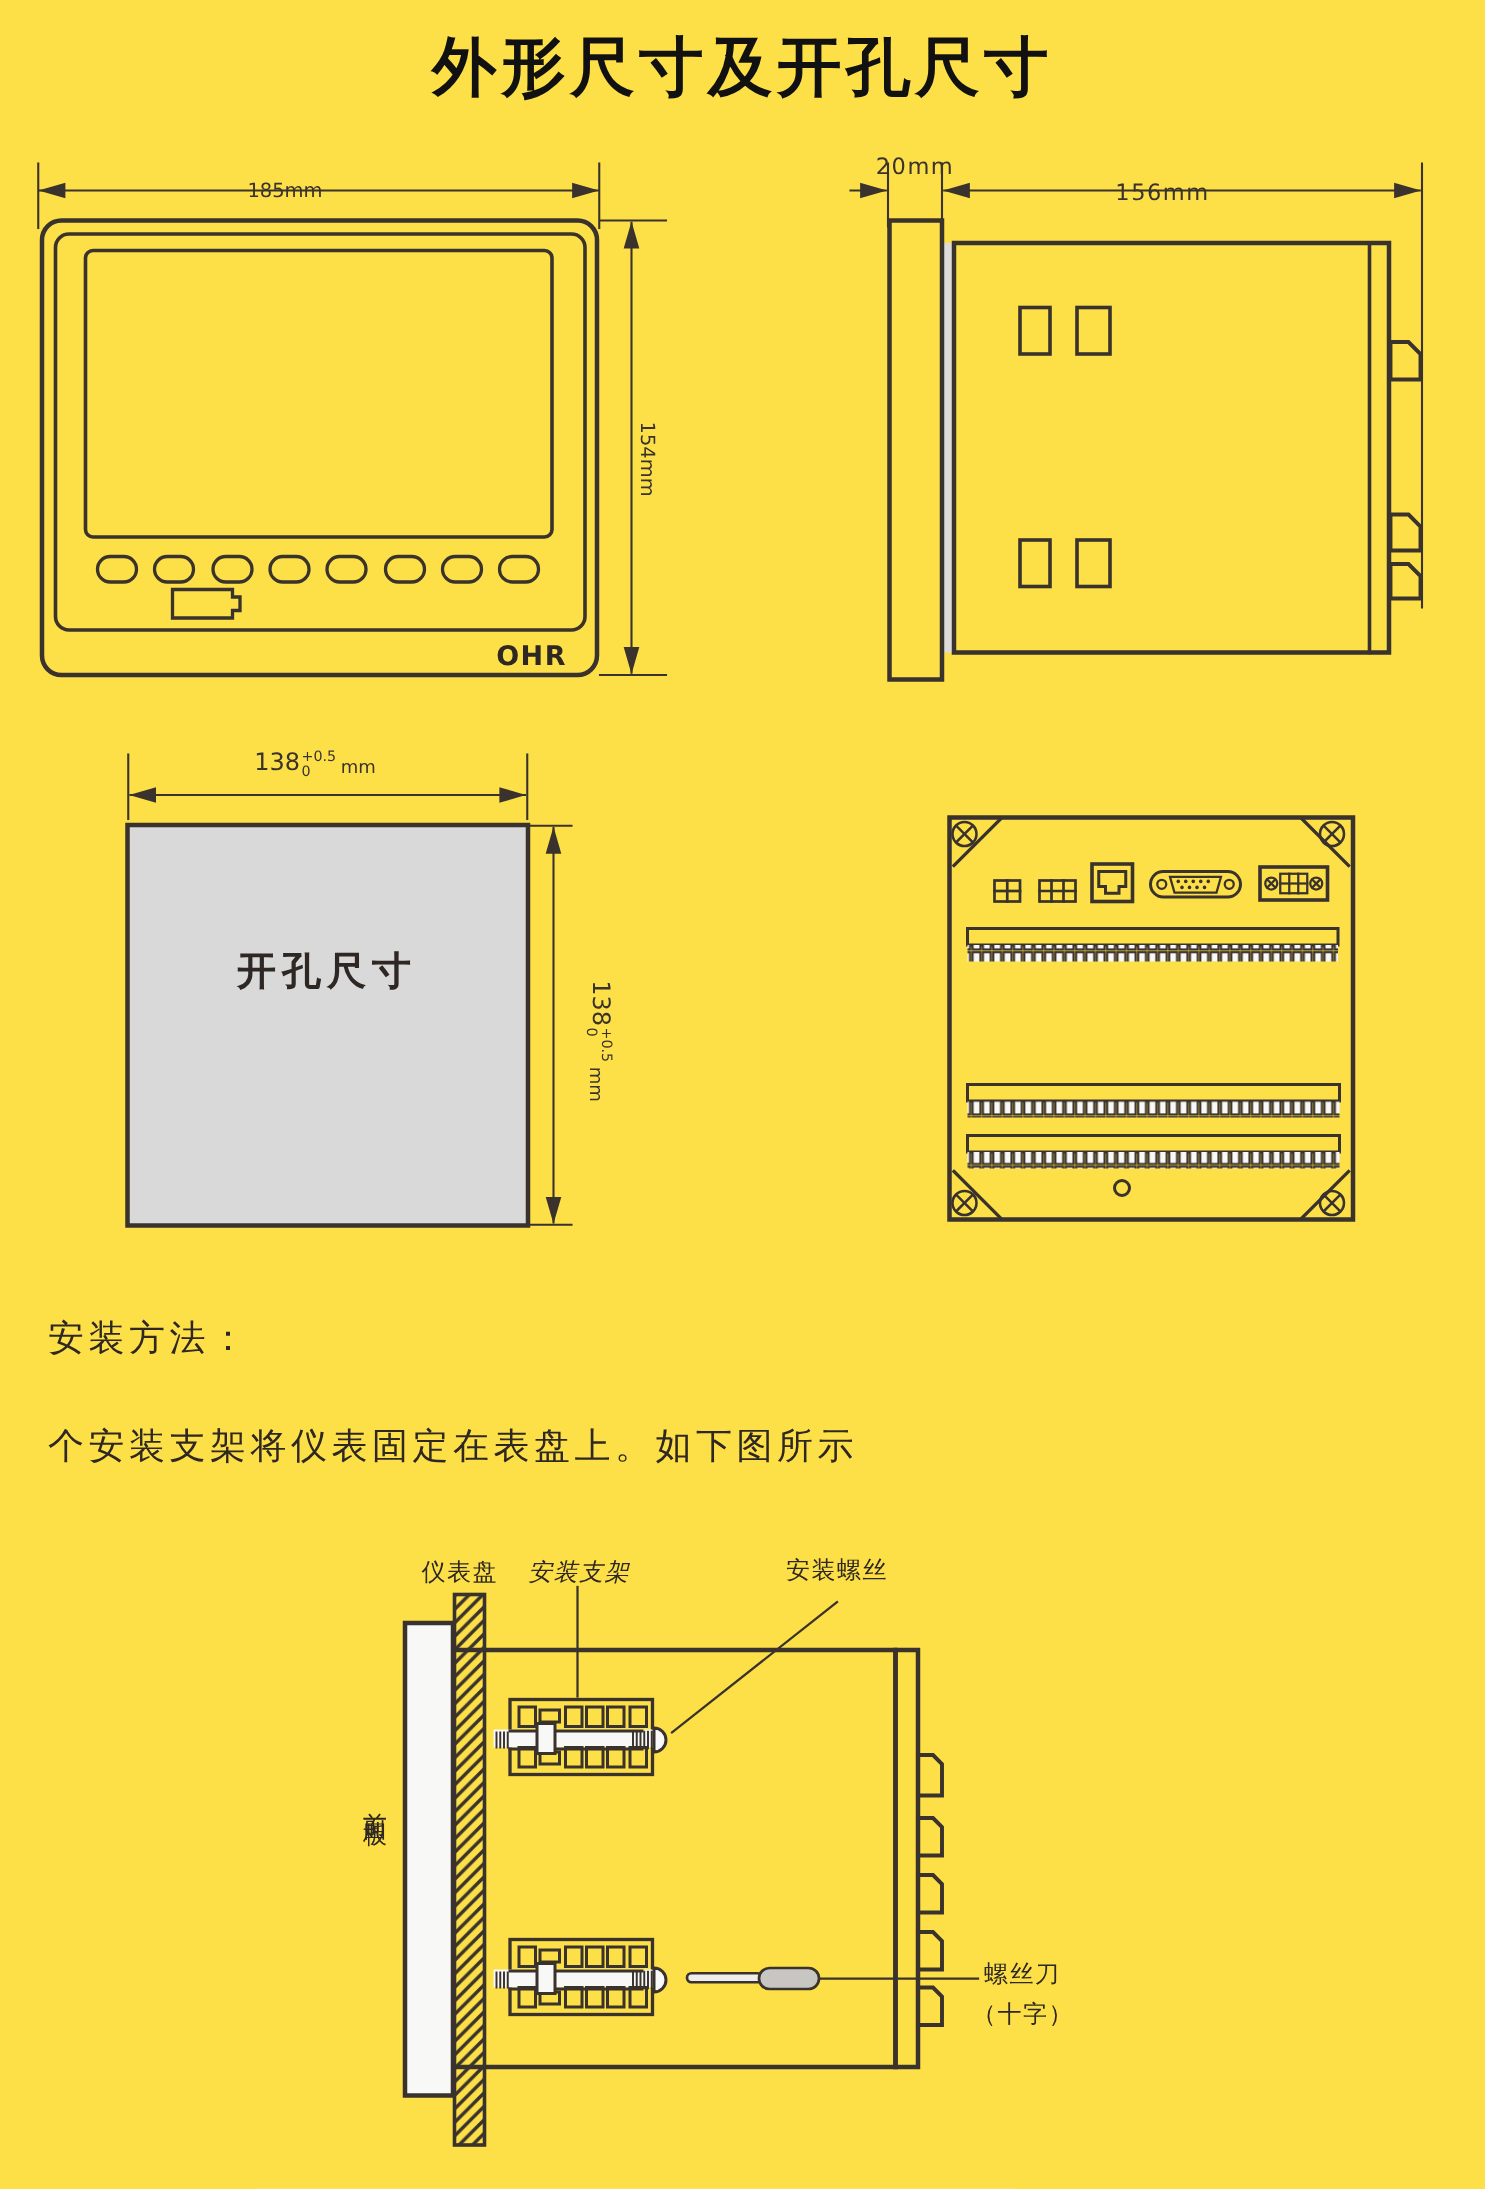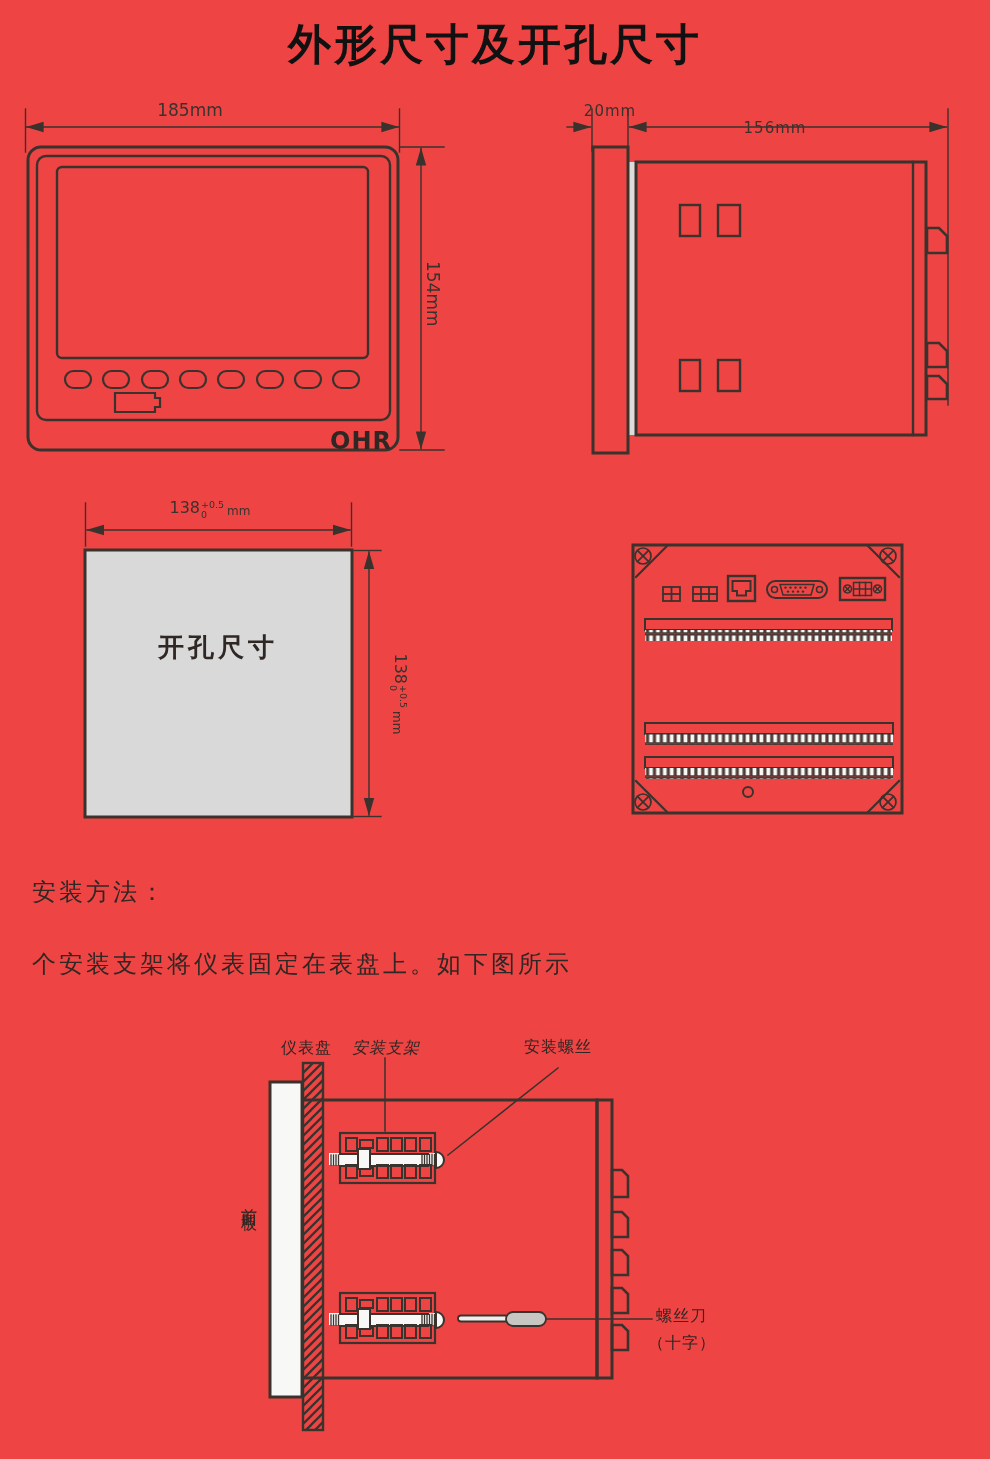--- a/index.html
+++ b/index.html
@@ -1,28 +1,28 @@
 <!DOCTYPE html>
 <html><head>
 <meta charset="utf-8">
 <style>
   html,body{margin:0;padding:0;}
   body{background:#e9e9e9;font-family:"Liberation Sans","DejaVu Sans",sans-serif;}
-  #page{position:relative;width:990px;height:1459px;background:#ef4444;overflow:hidden;
+  #page{position:relative;width:990px;height:1459px;background:#fde047;overflow:hidden;
         color:#3a322d;margin:0 auto;}
   .abs{position:absolute;}
   svg{position:absolute;overflow:visible;}
   .title{left:0;top:16px;width:990px;text-align:center;font-size:43px;font-weight:bold;
          letter-spacing:3px;font-family:"Liberation Sans","DejaVu Sans",sans-serif;color:#111;}
   .dimtxt{font-family:"DejaVu Sans","Liberation Sans",sans-serif;color:#3a322d;white-space:nowrap;}
-  .d18{font-size:17px;}
+  .d18{font-size:13px;margin-top:20px;}
   .d15{font-size:15px;letter-spacing:1px;}
   .vert{writing-mode:vertical-rl;}
   .ctr{text-align:center;}
-  .brand{font-size:24px;font-weight:bold;letter-spacing:1px;color:#2e2723;
+  .brand{font-size:18px;font-weight:bold;letter-spacing:1px;color:#2e2723;
          font-family:"DejaVu Sans","Liberation Sans",sans-serif;}
   .dimtol{display:flex;align-items:flex-start;justify-content:center;gap:1px;
           font-family:"DejaVu Sans","Liberation Sans",sans-serif;color:#3a322d;white-space:nowrap;}
   .dimtol .dv{font-size:16px;line-height:18px;}
   .dimtol .tol{display:inline-flex;flex-direction:column;font-size:9.5px;line-height:9.5px;
                padding-top:1px;}
   .dimtol .tol i{font-style:normal;}
   .dimtol .du{font-size:12px;line-height:16px;align-self:flex-end;margin-left:2px;}
   .rot90{transform:rotate(90deg);transform-origin:0 0;}
   .cjk-serif{font-family:"Liberation Serif","DejaVu Serif",serif;color:#2e2723;white-space:nowrap;}

